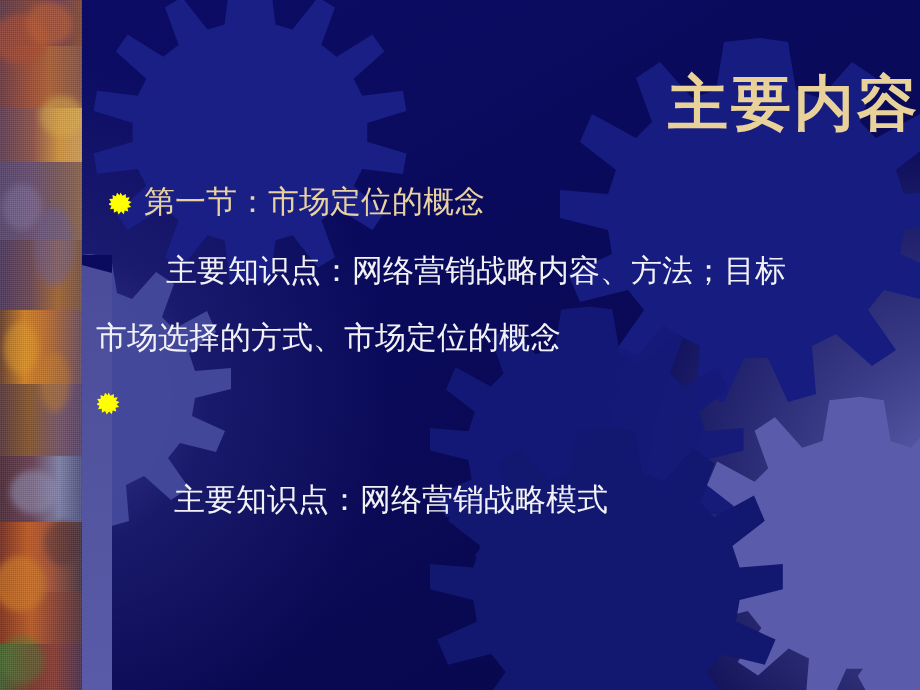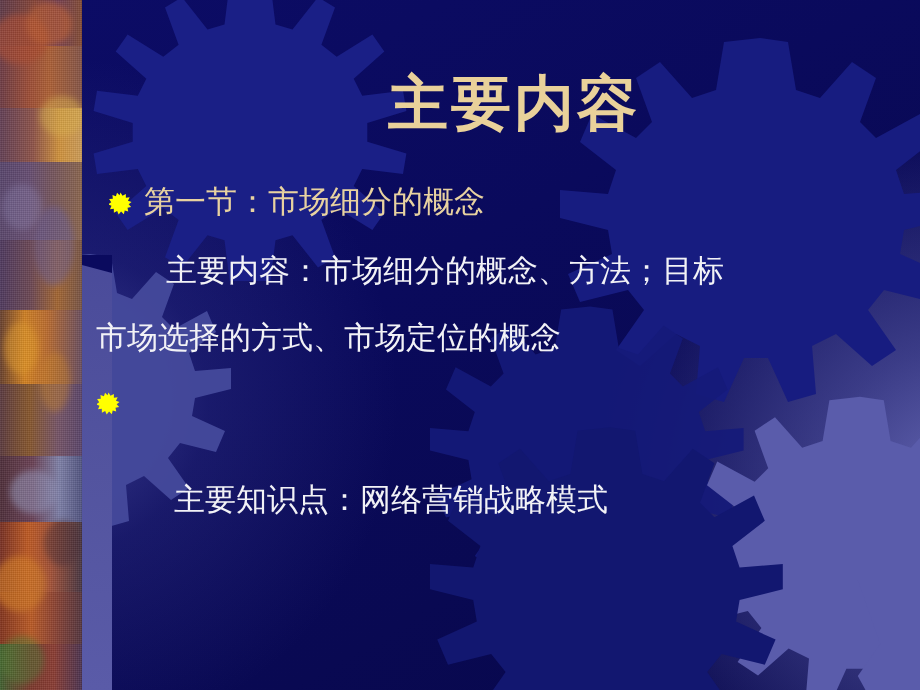--- a/index.html
+++ b/index.html
@@ -51,21 +51,21 @@
     background:linear-gradient(180deg,#4a4b9a 0%,#53549f 50%,#5a5ba8 100%);
   }
   .peri-notch{
     position:absolute;left:82px;top:255px;width:30px;height:18px;
     background:#0a0a5e;clip-path:polygon(0 0,100% 0,100% 100%,0 55%);
   }
 
   
   #title{
     position:absolute;left:0;top:72px;width:920px;
-    text-align:center;
+    text-align:right;
     padding-left:108px;
     box-sizing:border-box;
     font-size:60px;
     line-height:1.05;
     letter-spacing:3px;
     color:#e9d19a;
     font-family:"DejaVu Sans","Liberation Sans",sans-serif;
     font-weight:700;
   }
 
@@ -188,26 +188,26 @@
   <div id="title">主要内容</div>
 
   <div id="body">
 
     <div class="line bullet-row gold indent2">
       <span class="star">
         <svg width="23" height="23" viewBox="0 0 24 24" aria-hidden="true">
           <path fill="#ffff00" d="M12 0.5 L14.1 4.0 L17.6 2.1 L17.6 6.1 L21.6 5.6 L19.8 9.1 L23.5 10.4 L20.5 12.8 L23.1 15.6 L19.3 16.4 L20.1 20.3 L16.4 19.2 L15.5 23.1 L12.6 20.4 L10.1 23.5 L8.5 19.8 L5.1 21.6 L5.0 17.6 L1.1 18.0 L2.6 14.3 L-0.9 12.8 L2.3 10.6 L0.1 7.4 L4.0 7.0 L3.6 3.1 L7.2 4.5 L8.4 0.8 L11.0 3.4 Z"></path>
         </svg>
       </span>
-      <span>第一节：市场细分的概念</span>
+      <span>第一节：市场定位的概念</span>
     </div>
 
     <div class="gap-a"></div>
 
-    <div class="line white indent1">主要内容：市场细分的概念、方法；目标</div>
+    <div class="line white indent1">主要知识点：网络营销战略内容、方法；目标</div>
 
     <div class="gap-b"></div>
 
     <div class="line white indent2" style="margin-left:-12px;">市场选择的方式、市场定位的概念</div>
 
     <div class="gap-c"></div>
 
     <div class="line bullet-row gold indent2" style="margin-left:-12px;">
       <span class="star">
         <svg width="23" height="23" viewBox="0 0 24 24" aria-hidden="true">

